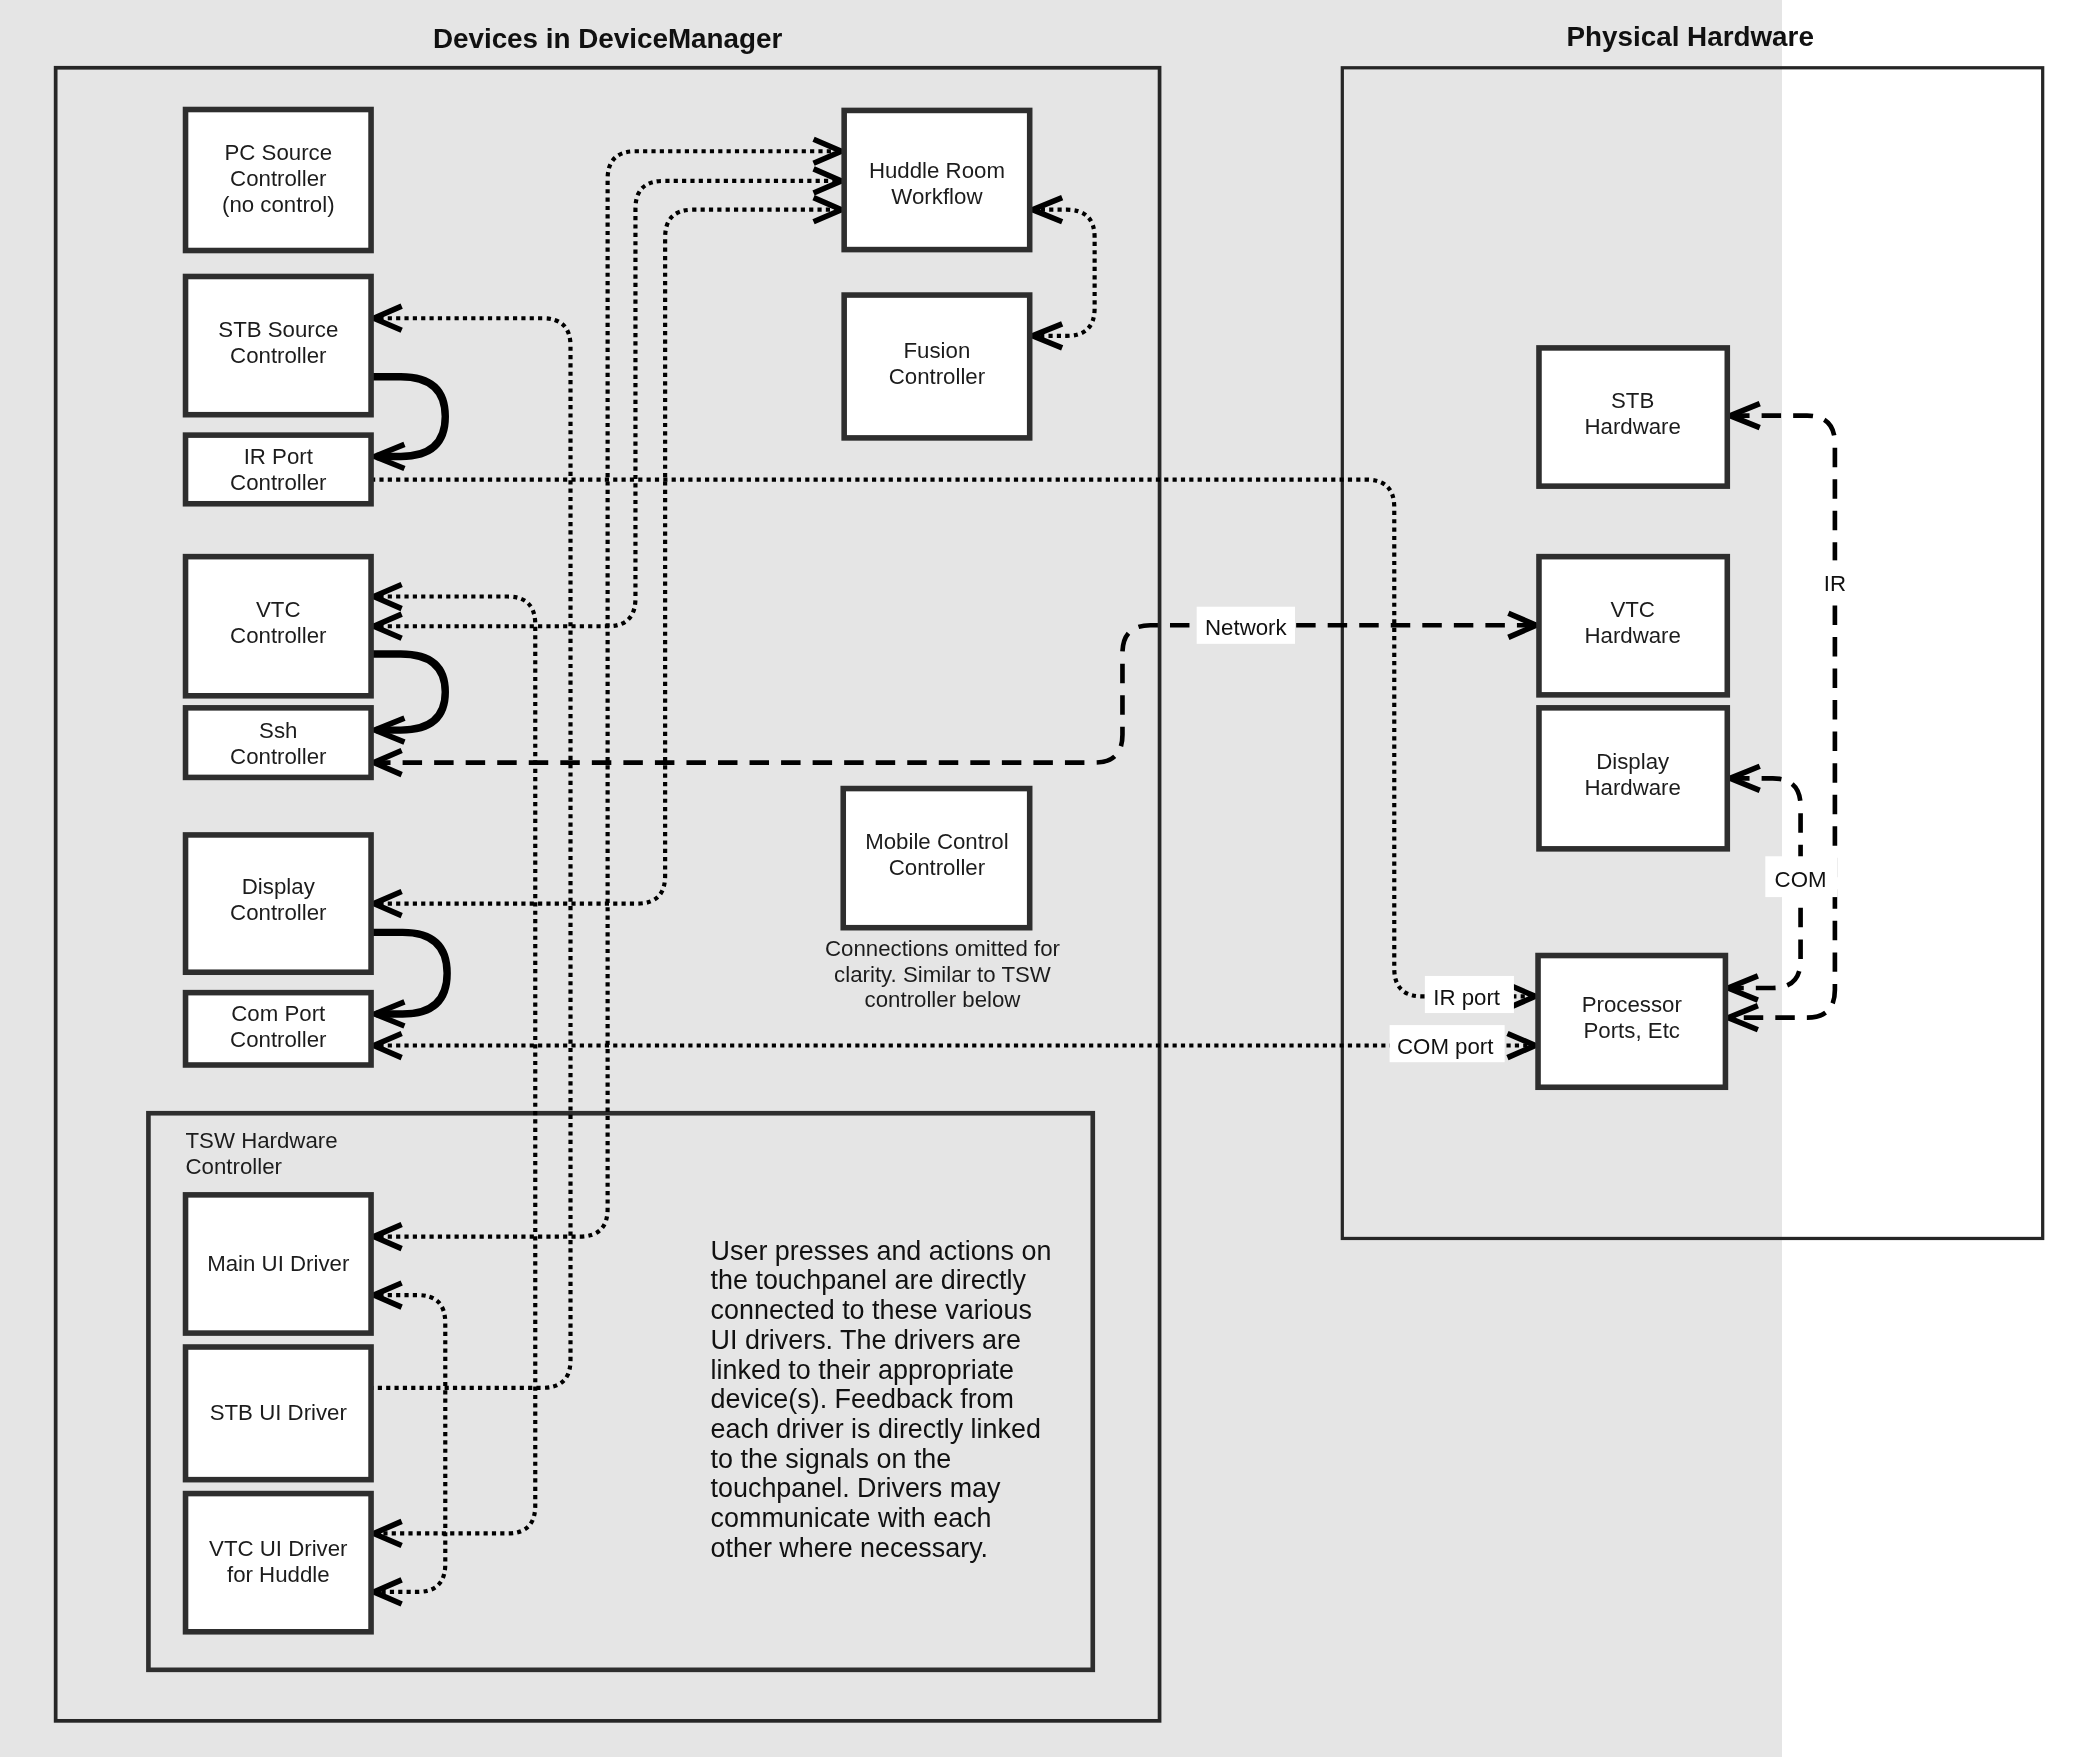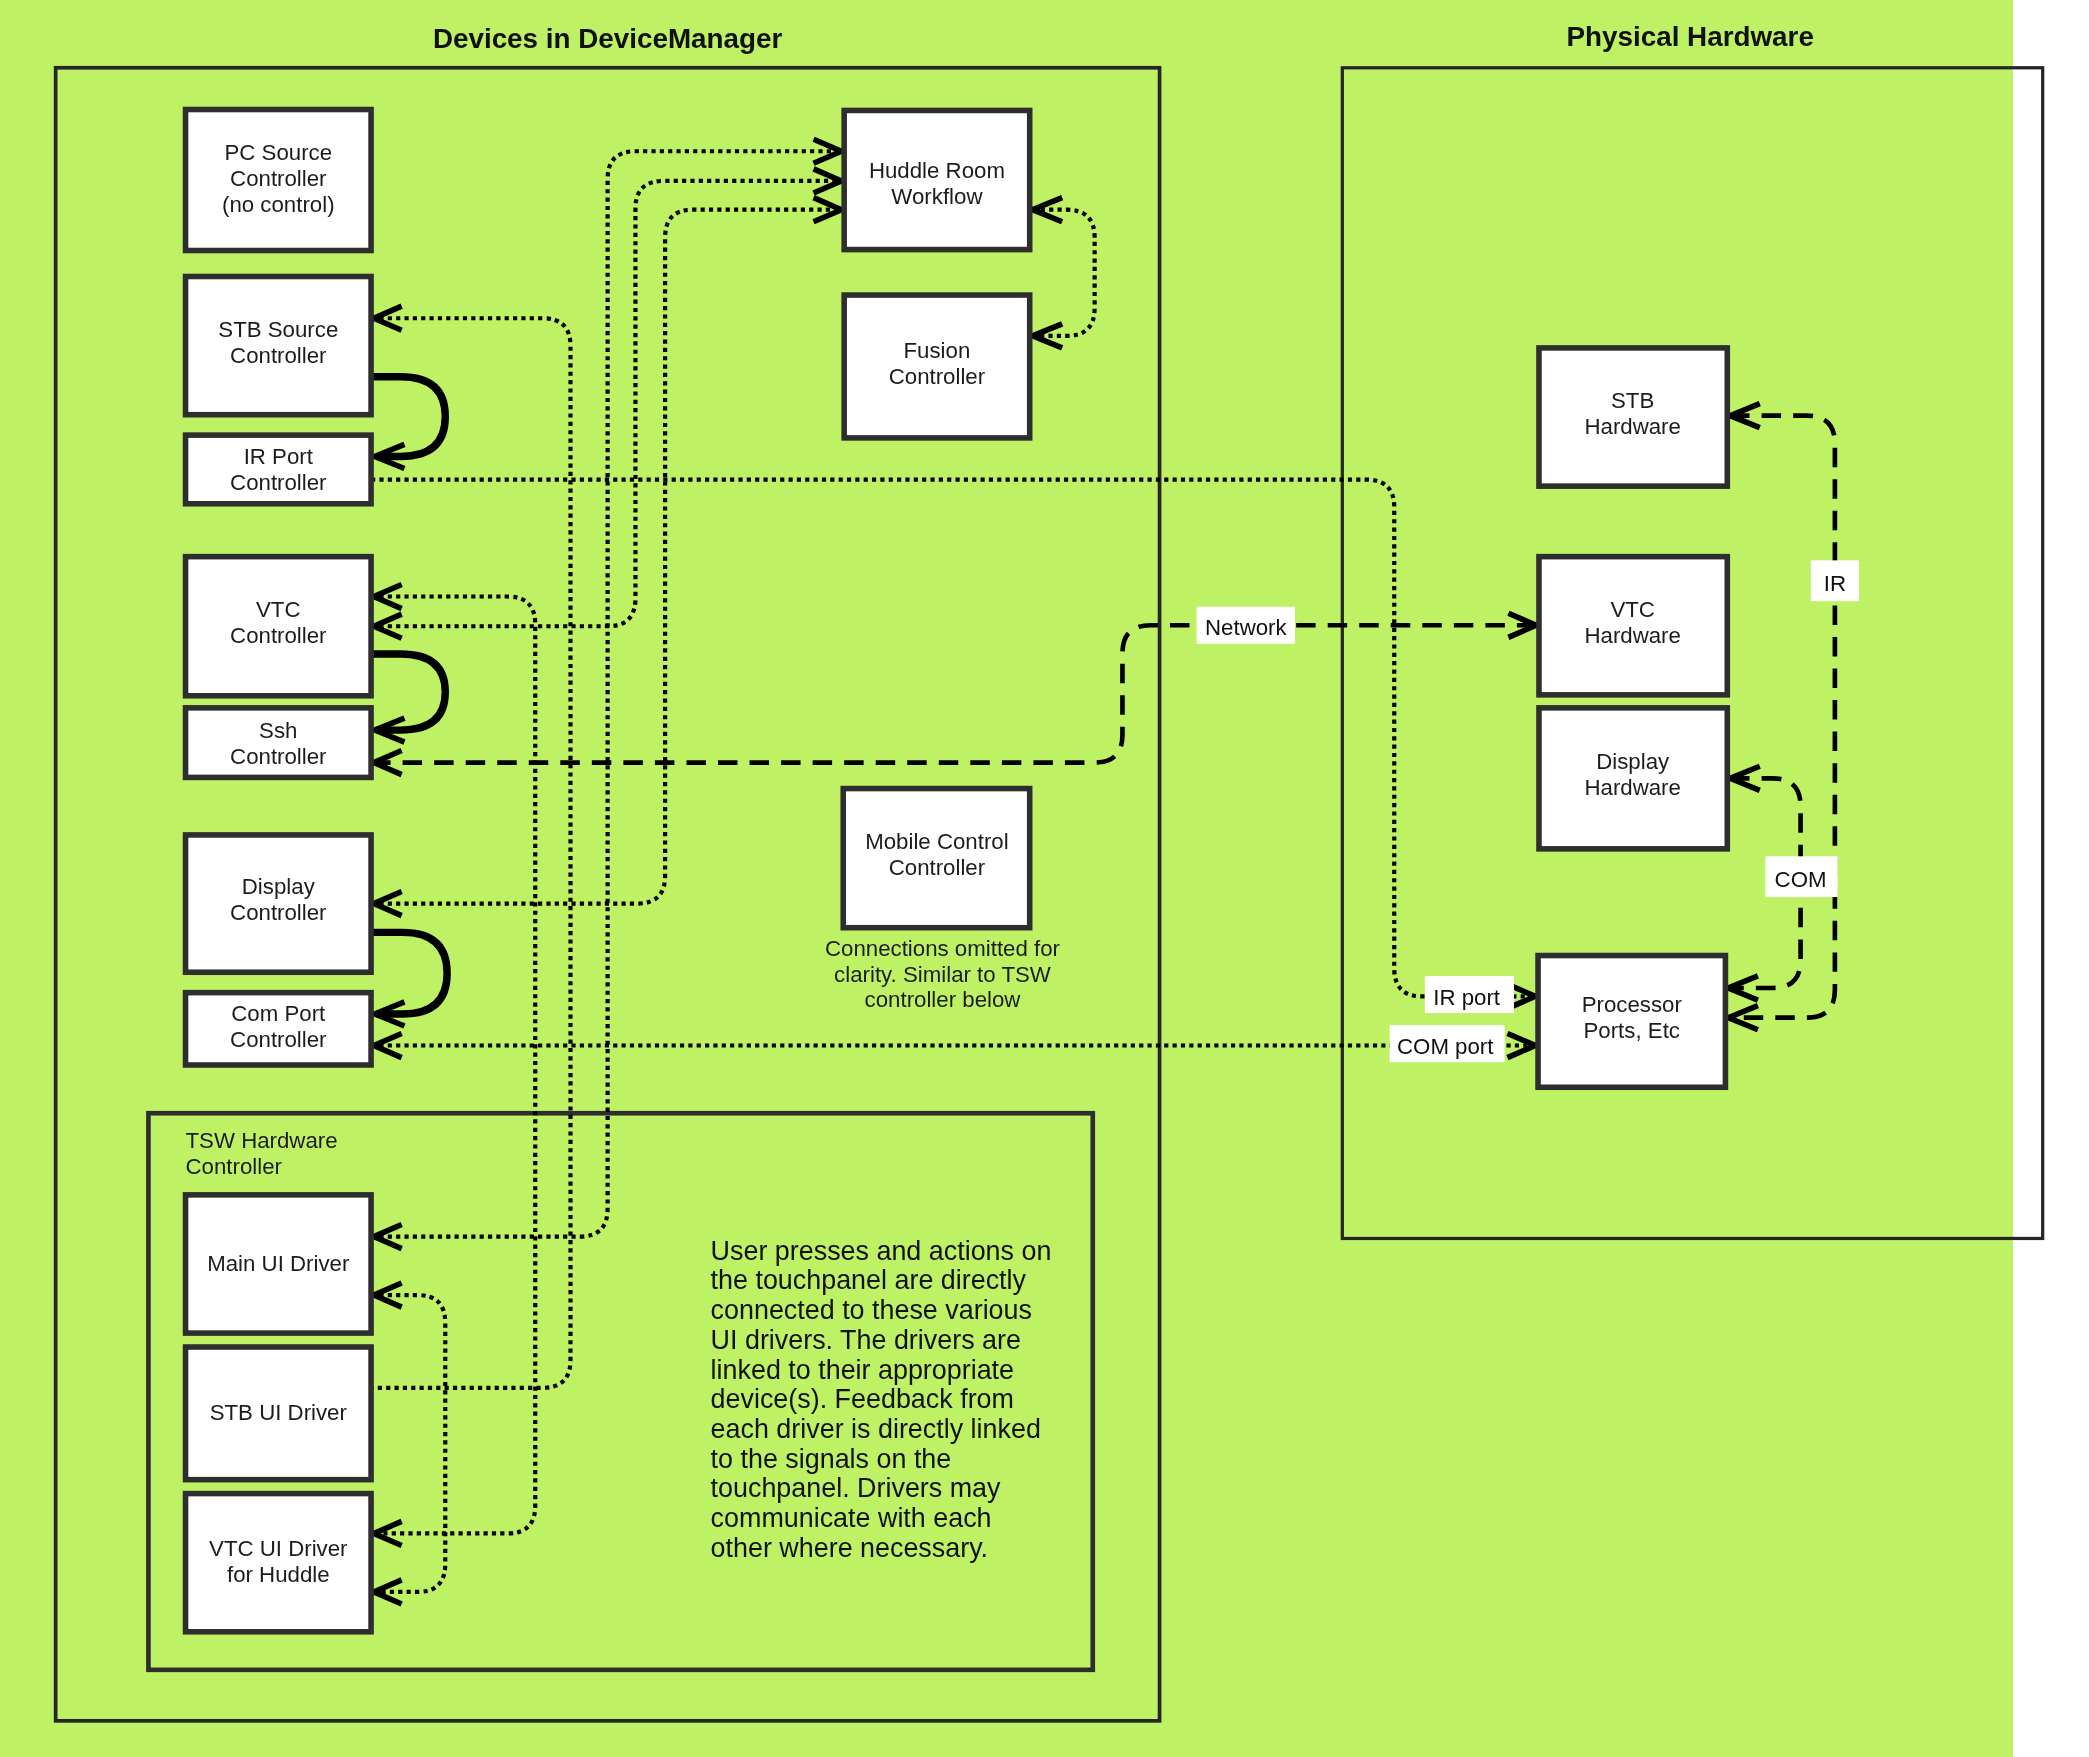--- a/index.html
+++ b/index.html
@@ -1,16 +1,16 @@
 <!DOCTYPE html>
 <html style="font-size:15px"><head>
 <meta charset="utf-8">
 <style>
   html,body{margin:0;padding:0;background:#ffffff;}
-  .stage{width:2013px;height:1758px;position:relative;background:#bef264;text-align:right;}
+  .stage{width:1782px;height:1758px;position:relative;background:#e5e5e5;text-align:right;}
   svg{display:block;font-family:"Liberation Sans", sans-serif;}
   .box{fill:#ffffff;stroke:#2e2e2e;stroke-width:6;}
   .outer{fill:none;stroke:#262626;stroke-width:4;}
   .outer-thin{fill:none;stroke:#262626;stroke-width:3.5;}
   .tswbox{fill:none;stroke:#2e2e2e;stroke-width:5;}
   .lbl{font-size:24px;fill:#1c1c1c;text-anchor:middle;}
   .lbl-left{font-size:24px;fill:#1c1c1c;text-anchor:start;}
   .para{font-size:29px;fill:#111;text-anchor:start;}
   .title{font-size:30px;font-weight:bold;fill:#111;text-anchor:middle;}
   .connlbl{font-size:24px;fill:#111;}

